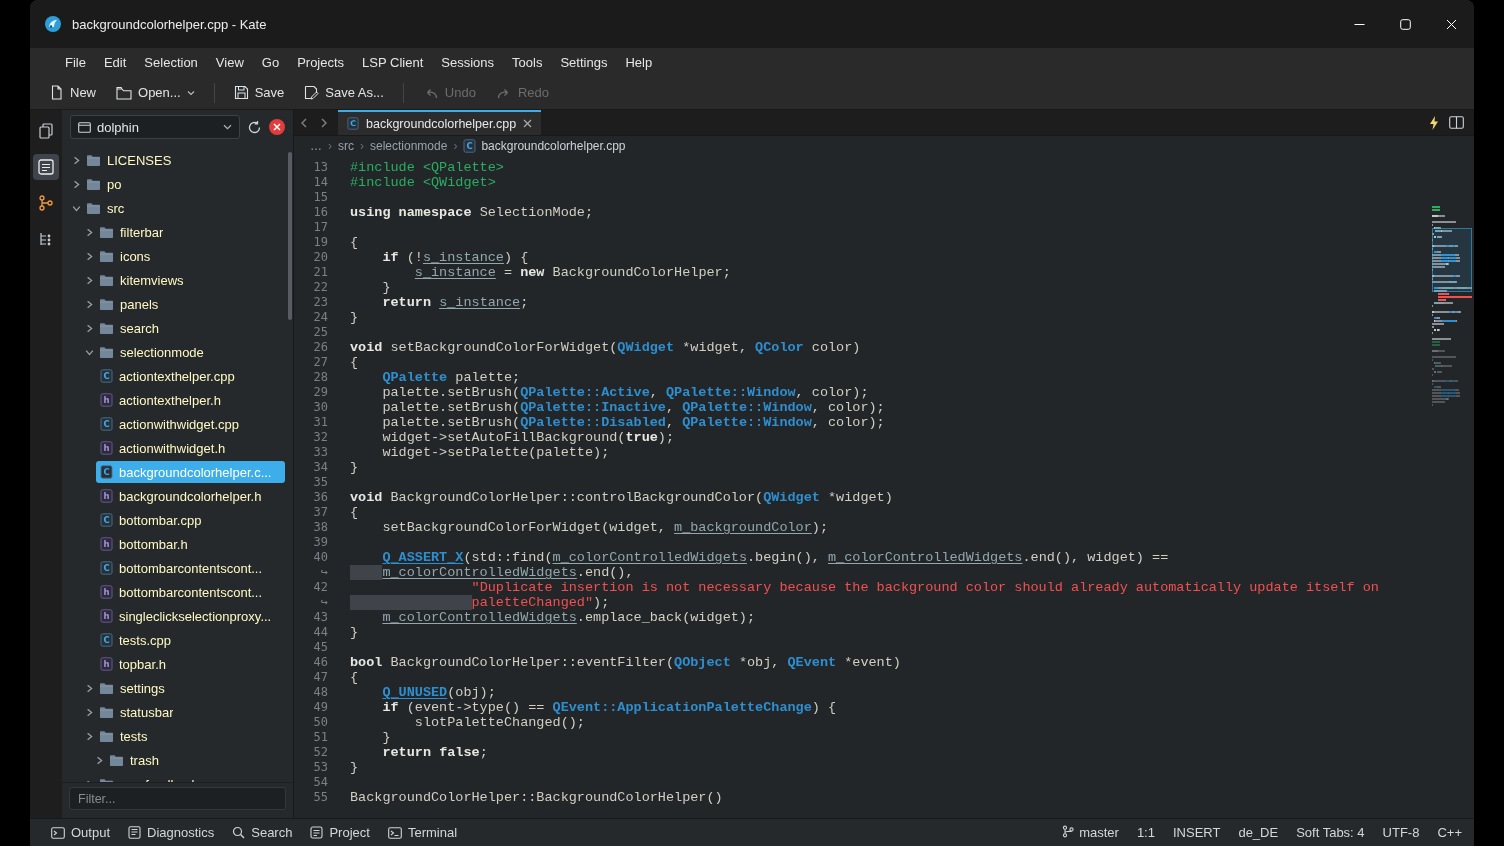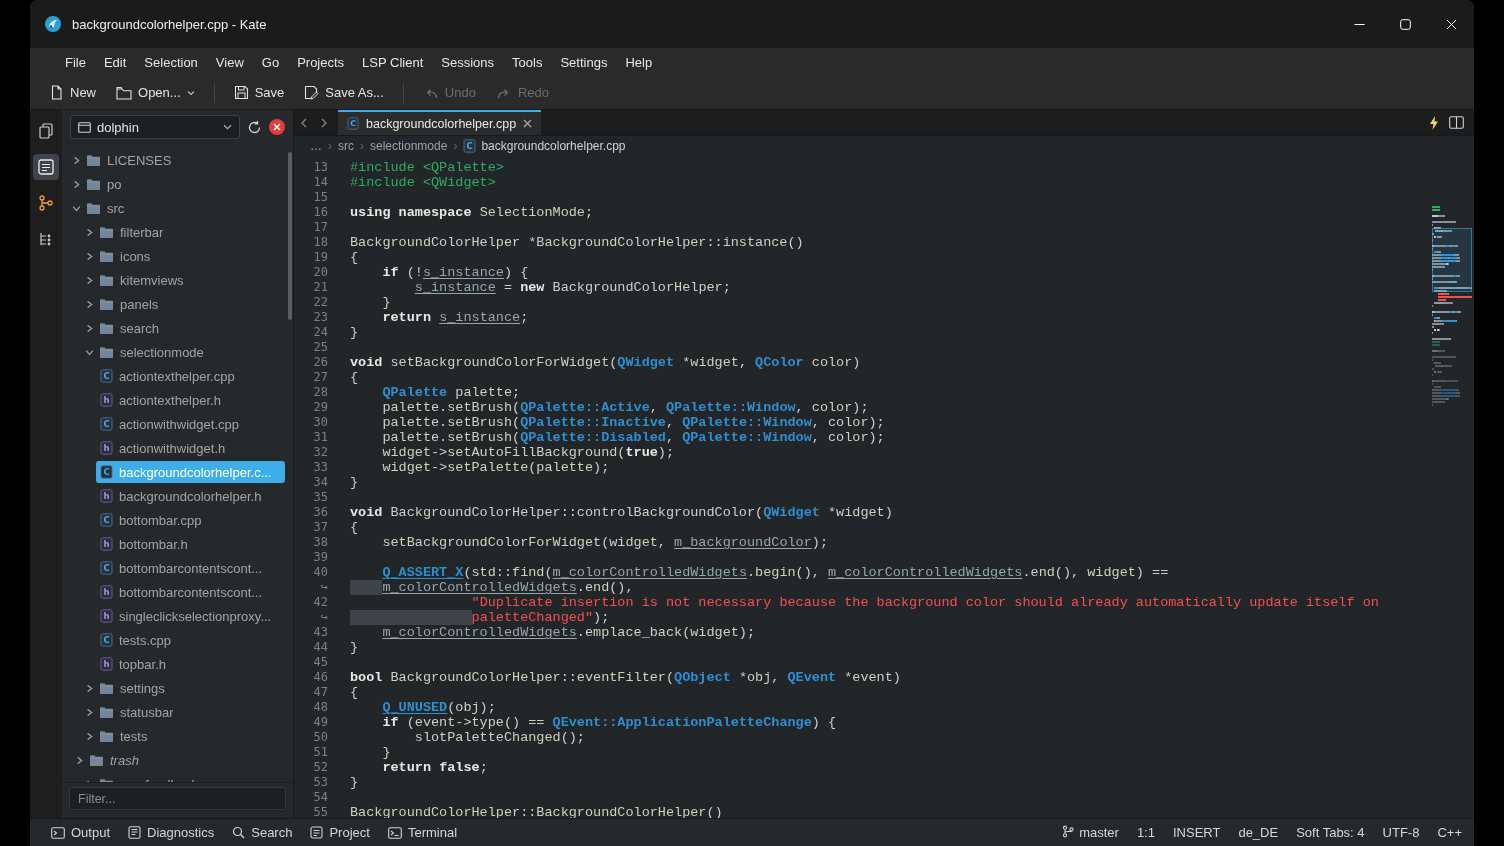--- a/index.html
+++ b/index.html
@@ -45,21 +45,21 @@
   .iconbtn{display:flex;align-items:center;justify-content:center}
   .close-red{width:16px;height:16px;border-radius:50%;background:#e23c3c;display:flex;align-items:center;justify-content:center}
   .tree{flex:1;overflow:hidden;padding-top:4px;position:relative}
   .trow{height:24px;display:flex;align-items:center}
   .chev{width:12px;display:flex;align-items:center;justify-content:center;flex:0 0 auto}
   .rowbox{display:flex;align-items:center;gap:6px;height:22px;padding:0 6px 0 4px;border-radius:3px;
     flex:1;margin-right:8px;min-width:0}
   .trow.selected .rowbox{background:#3daee9}
   .trow.selected .tlabel{color:#fff}
   .ficon{display:flex;flex:0 0 auto}
-  .tlabel{font-size:13px;color:#a3a3a3;white-space:nowrap;overflow:hidden}
+  .tlabel{font-size:13px;color:#fef9c3;white-space:nowrap;overflow:hidden}
   .panel-scrollbar{position:absolute;right:1px;top:8px;width:4px;height:168px;background:#575d63;border-radius:2px}
   .filter-wrap{padding:4px 7px 8px;flex:0 0 auto;border-top:1px solid #1d2023}
   .filter-input{width:100%;height:23px;background:#1d2023;border:1px solid #33383d;border-radius:3px;
     color:#aeb3b8;font-size:12.5px;padding:0 8px;outline:none;font-family:"Liberation Sans",sans-serif}
   .filter-input::placeholder{color:#878c91}
 
   
   .editor{flex:1;display:flex;flex-direction:column;background:#232629;min-width:0;position:relative}
   .tabbar{height:26px;background:#1d1d1d;display:flex;align-items:stretch;flex:0 0 auto;border-bottom:1px solid #191919}
   .navbtn{width:20px;display:flex;align-items:center;justify-content:center}
@@ -597,21 +597,21 @@
             <div class="rowbox">
               <span class="ficon">
                 <svg width="15" height="13" viewBox="0 0 15 13">
                   <path d="M1 2.2 C1 1.6 1.4 1.2 2 1.2 H5.4 L6.8 2.8 H13 C13.6 2.8 14 3.2 14 3.8 V11 C14 11.6 13.6 12 13 12 H2 C1.4 12 1 11.6 1 11 Z" fill="#74869a"></path>
                   <path d="M1 4.2 H14" stroke="#8b9cae" stroke-width="0.7"></path>
                 </svg>
               </span>
               <span class="tlabel">tests</span>
             </div>
           </div>
-          <div class="trow" style="padding-left: 11px; font-style: italic;">
+          <div class="trow" style="padding-left: 31px;">
             <span class="chev">
               <svg width="9" height="9" viewBox="0 0 9 9">
                 <path d="M2.6 1.2 L6.6 4.5 L2.6 7.8" fill="none" stroke="#9aa0a6" stroke-width="1.3"></path>
               </svg>
             </span>
             <div class="rowbox">
               <span class="ficon">
                 <svg width="15" height="13" viewBox="0 0 15 13">
                   <path d="M1 2.2 C1 1.6 1.4 1.2 2 1.2 H5.4 L6.8 2.8 H13 C13.6 2.8 14 3.2 14 3.8 V11 C14 11.6 13.6 12 13 12 H2 C1.4 12 1 11.6 1 11 Z" fill="#74869a"></path>
                   <path d="M1 4.2 H14" stroke="#8b9cae" stroke-width="0.7"></path>
@@ -713,24 +713,20 @@
               <span class="gnum">15</span>
               <span class="ctext"></span>
             </div>
             <div class="crow">
               <span class="gnum">16</span>
               <span class="ctext"><span class="tk-kw">using namespace</span><span class="tk-nor"> SelectionMode;</span></span>
             </div>
             <div class="crow">
               <span class="gnum">17</span>
               <span class="ctext"></span>
-            </div>
-            <div class="crow">
-              <span class="gnum">18</span>
-              <span class="ctext"><span class="tk-nor">BackgroundColorHelper *BackgroundColorHelper::instance()</span></span>
             </div>
             <div class="crow">
               <span class="gnum">19</span>
               <span class="ctext"><span class="tk-nor">{</span></span>
             </div>
             <div class="crow">
               <span class="gnum">20</span>
               <span class="ctext"><span class="tk-nor">    </span><span class="tk-kw">if</span><span class="tk-nor"> (!</span><span class="tk-mv">s_instance</span><span class="tk-nor">) {</span></span>
             </div>
             <div class="crow">

